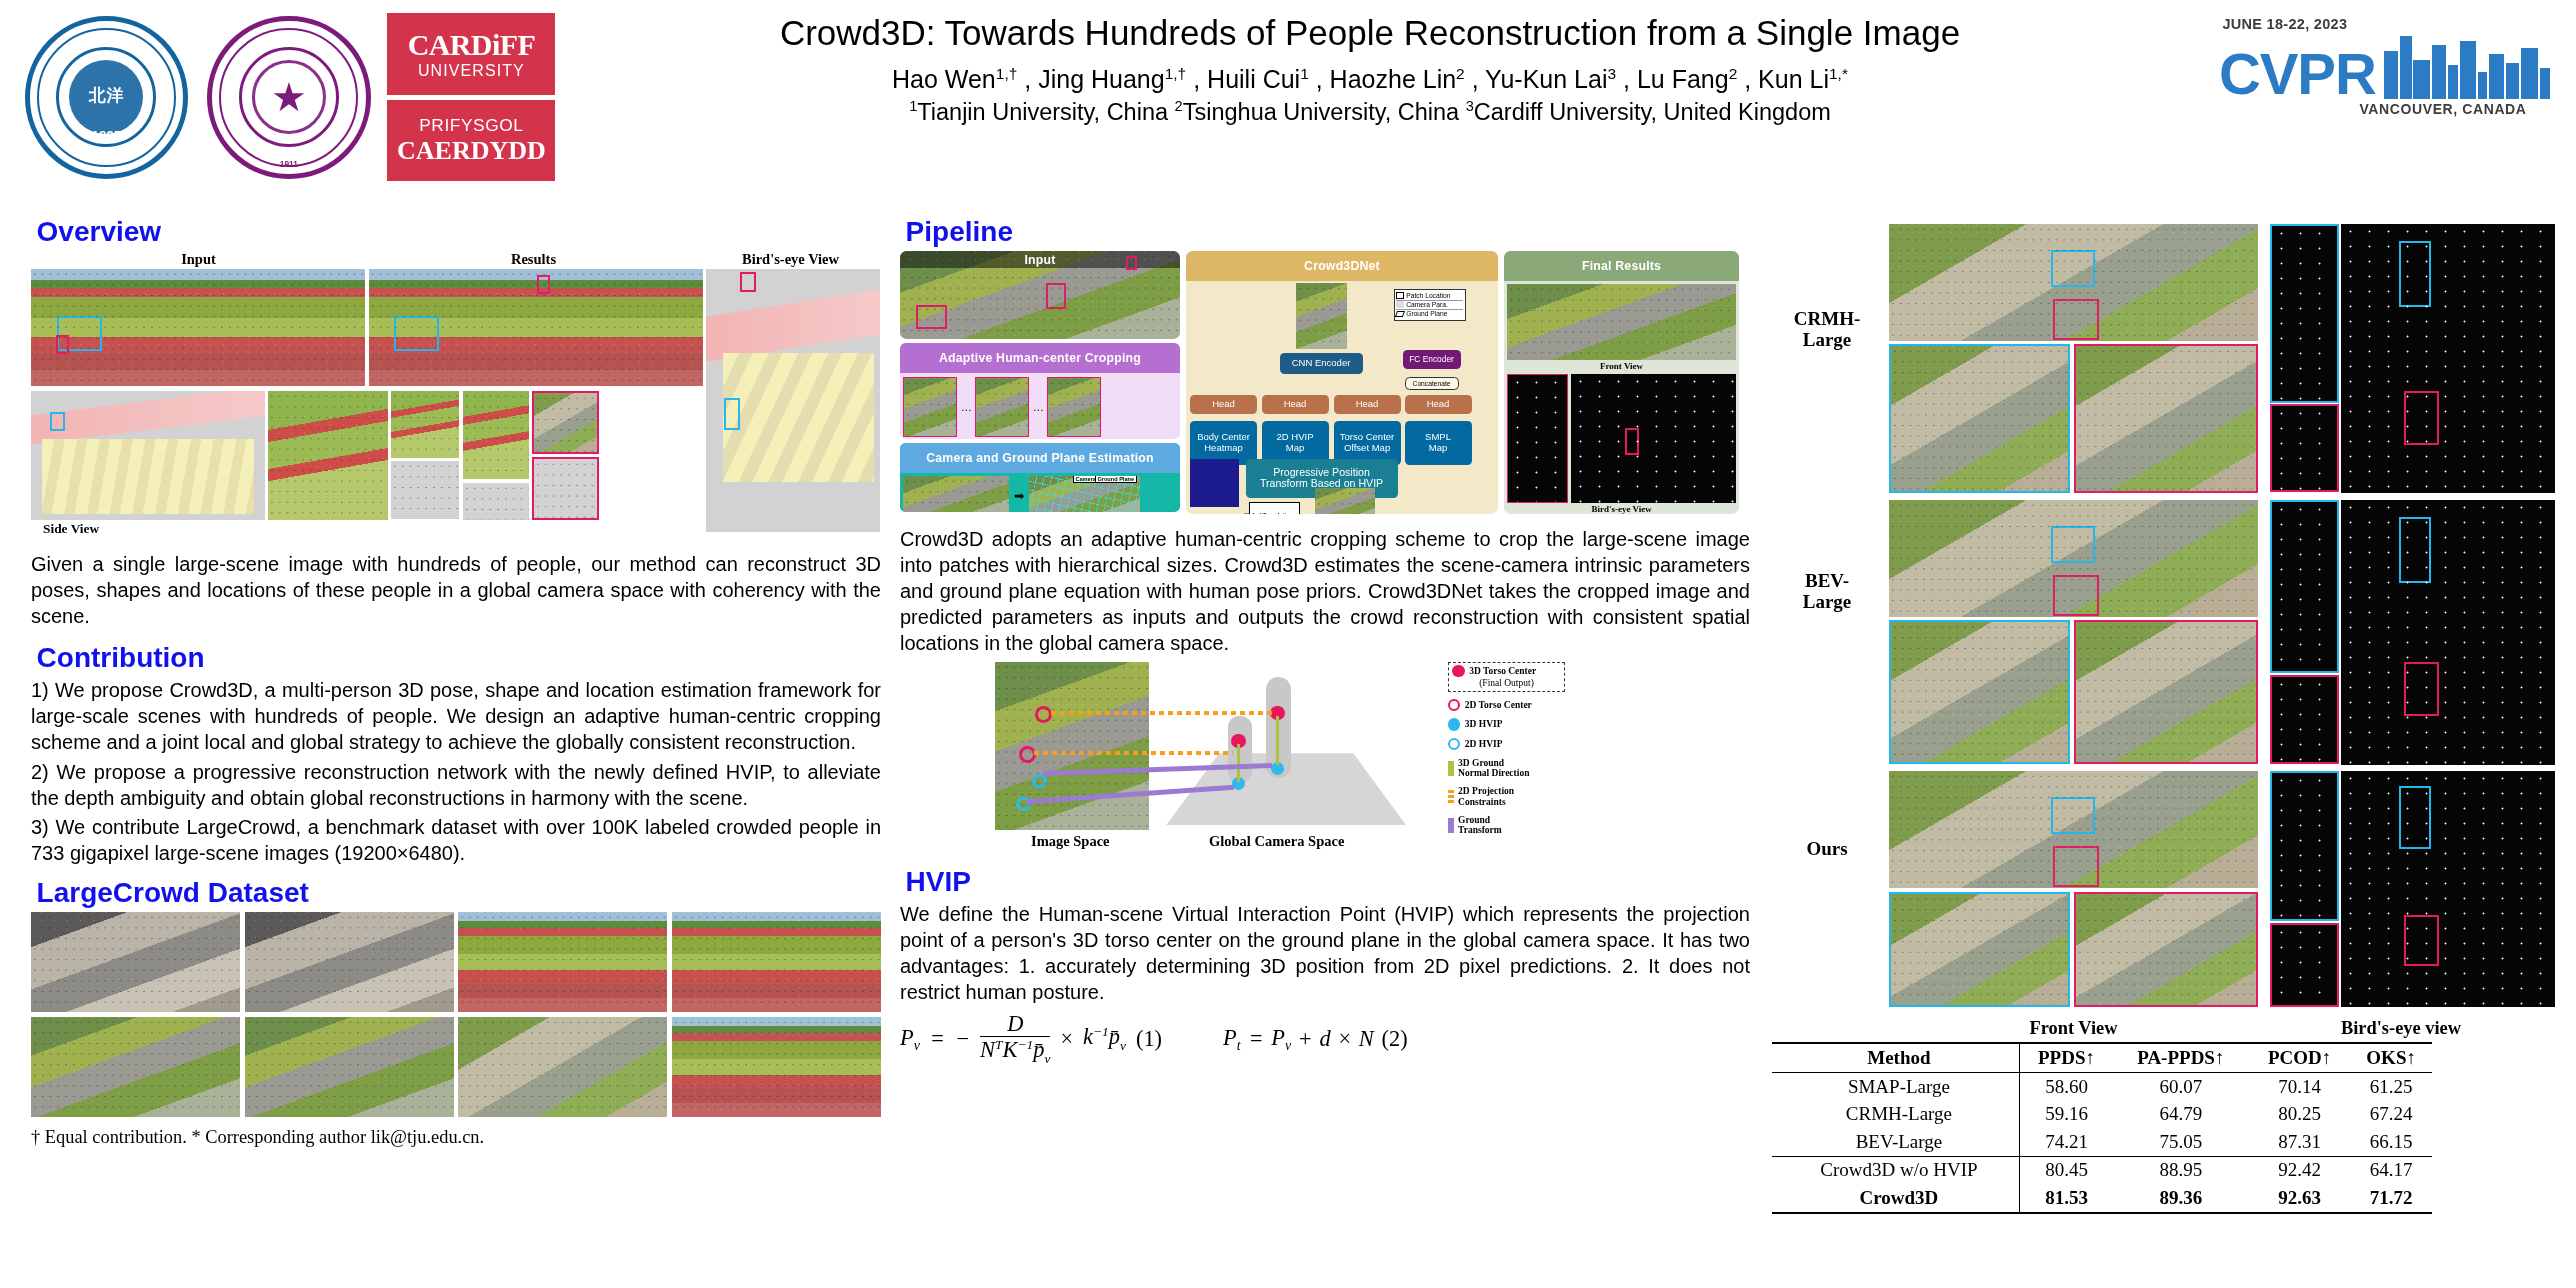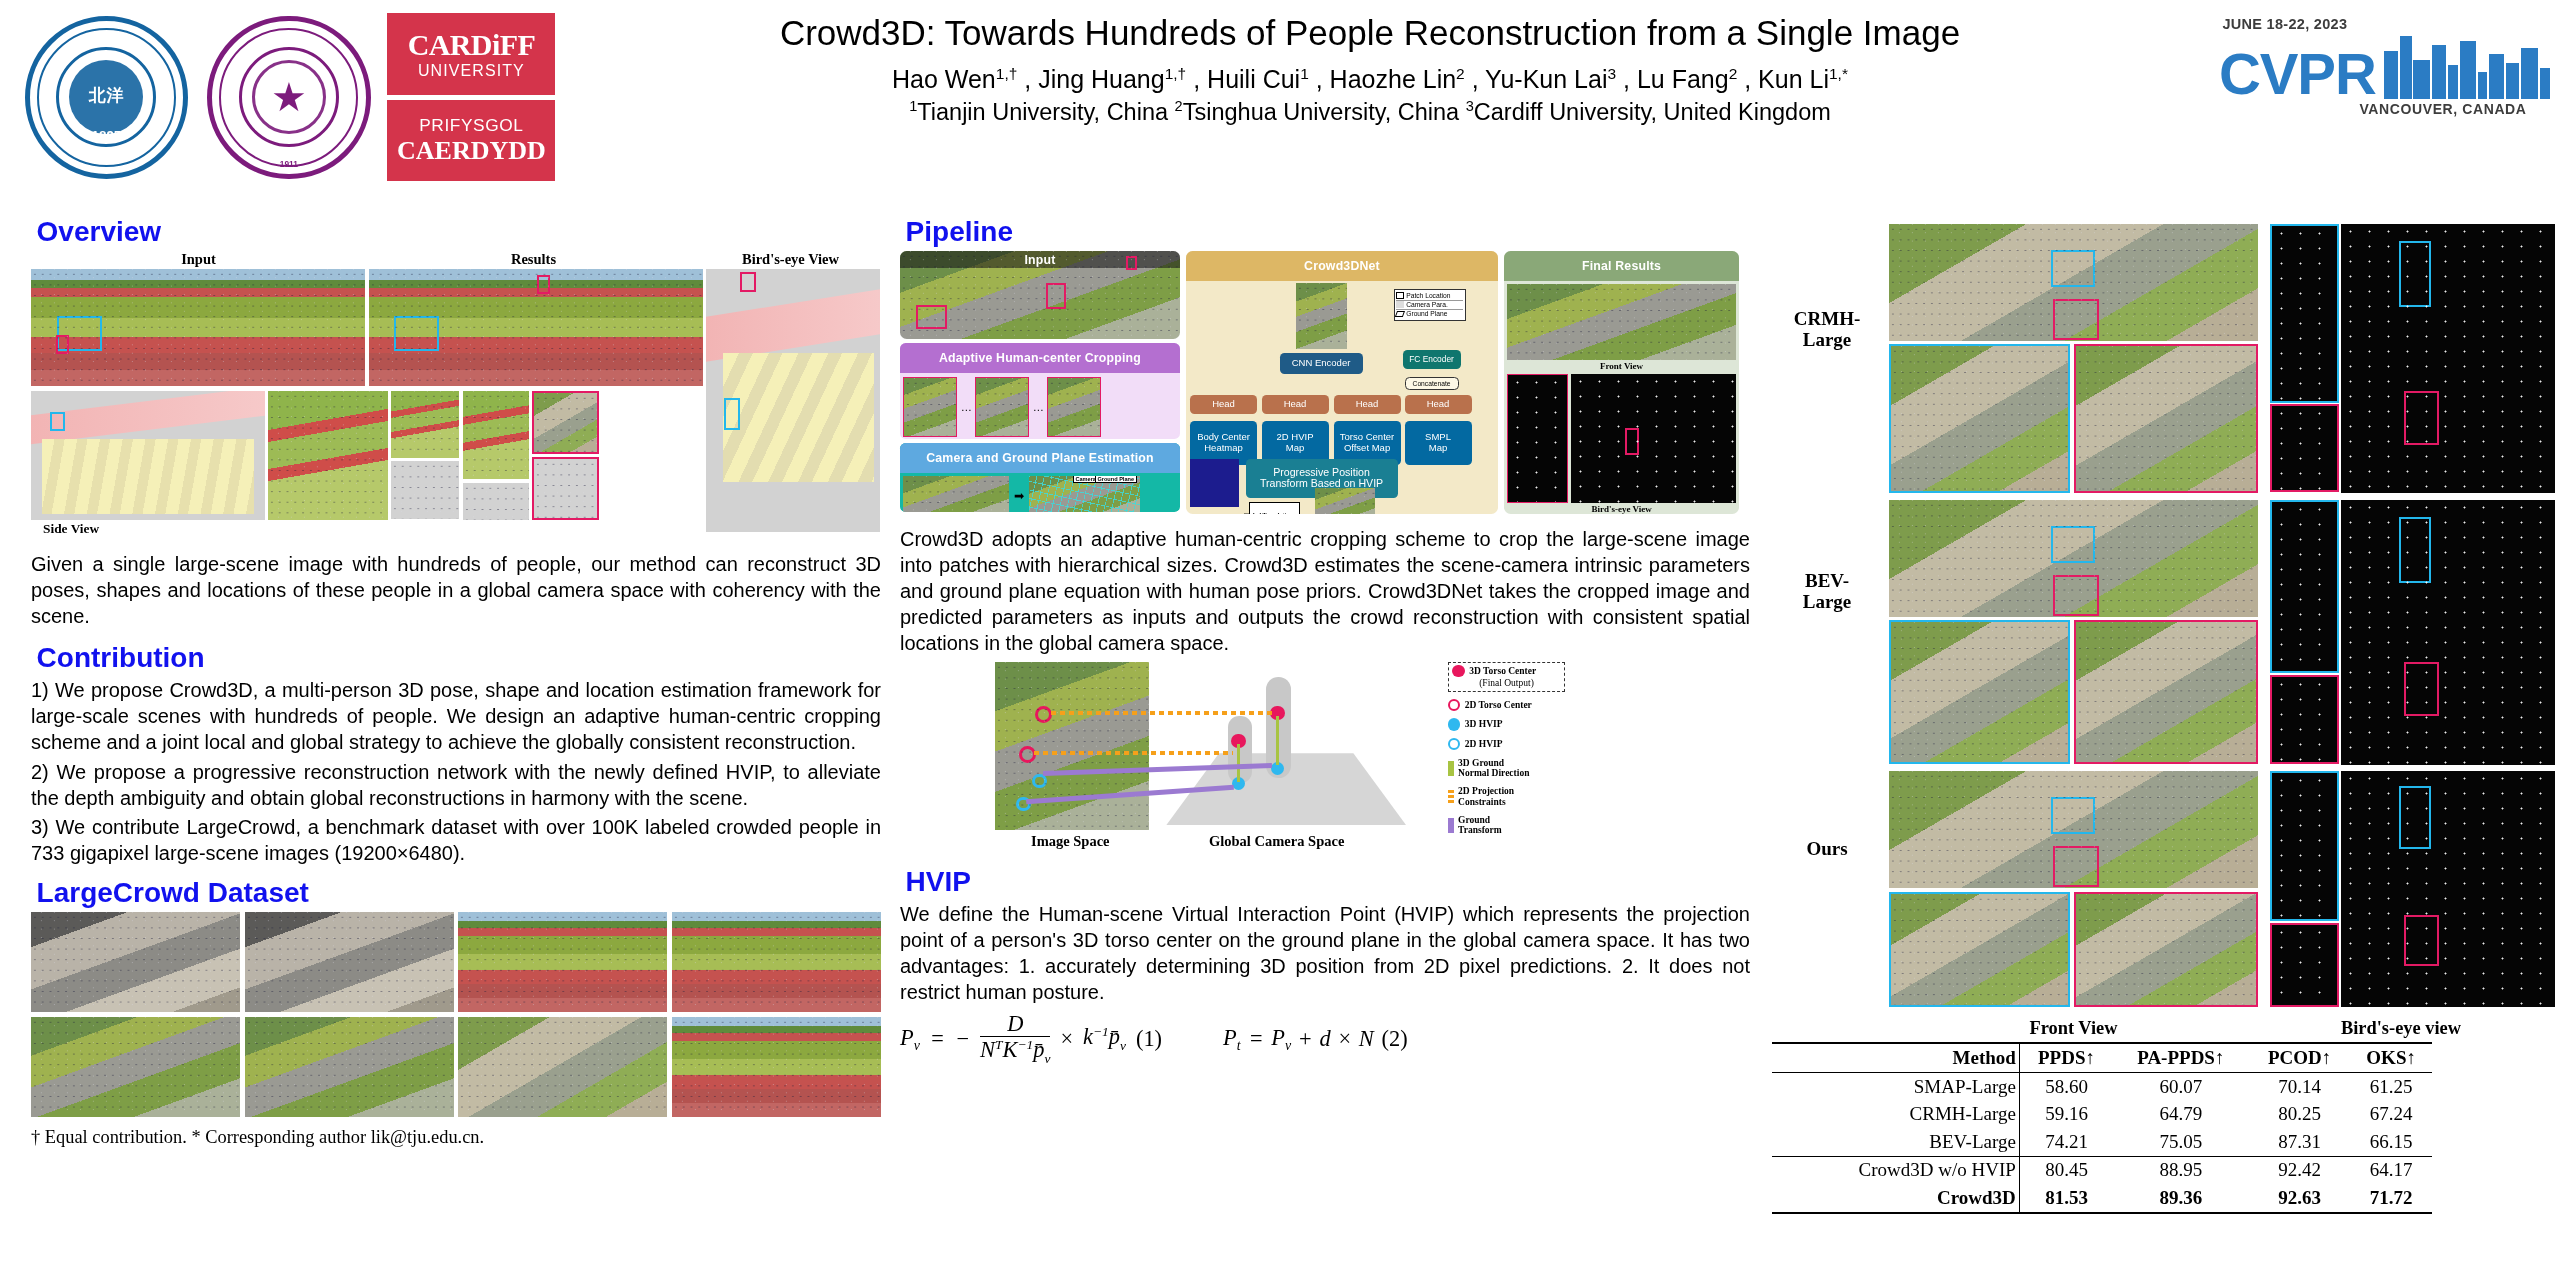--- a/index.html
+++ b/index.html
@@ -110,21 +110,21 @@
   .p3 { width:235px; background:#dde6d7; }
   .bandA { background:#ddb765; } .bandB { background:#b46fd0; } .bandC { background:#5ea9e0; }
   .bandD { background:#8aa878; }
   .subpanel { border-radius:5.6px; overflow:hidden; }
   .sp-crop { background:#f2ddf8; } .sp-cam { background:#14b8a6; }
   .node { border-radius:4.5px; color:#fff; text-align:center; font-size:9.5px;
       display:flex; align-items:center; justify-content:center; line-height:1.12; }
   .n-head { background:#b9714c; height:19px; }
   .n-out  { background:#0369a1; height:44px; }
   .n-cnn  { background:#1f5b87; height:21px; }
-  .n-fc   { background:#0f766e; height:19px; font-size:8.4px;}
+  .n-fc   { background:#701a75; height:19px; font-size:8.4px;}
   .n-ppt  { background:#1a7f93; height:39px; font-size:10.6px; }
   .n-cat  { background:#fdf8e6; color:#000; border:1.1px solid #333; height:13.4px; font-size:6.7px;}
   .legbox { border:1.1px solid #333; background:#fff; font-size:6.7px; }
 
   
   .hvipfig { width:570px; height:184px; position:relative; margin:5.6px 0 0 95px; }
   .hvleg { position:absolute; right:0; top:0; width:117px; font-size:9.5px;
       font-family:"Liberation Serif",serif; font-weight:bold; line-height:1.12;}
   .hvleg .it { display:flex; align-items:center; gap:4.5px; margin-bottom:7.3px; }
   .swatch { width:12.3px; height:12.3px; border-radius:50%; flex:0 0 auto; }
@@ -133,21 +133,21 @@
   .sw-arrowG{ width:5.6px;height:14.5px;background:#a8c442; position:relative; }
   .sw-arrowP{ width:5.6px;height:14.5px;background:#9b7ad1; position:relative; }
   .sw-dash{ width:5.6px;height:14.5px;
       background:repeating-linear-gradient(#f6a01a 0 2.8px, transparent 2.8px 5px); }
   .dashbox{ border:1.7px dashed #333; padding:2.2px 3.4px; }
 
   
   table.res { border-collapse:collapse; font-family:"Liberation Serif",serif;
       font-size:19px; width:660px; margin-top:3.4px; }
   table.res th, table.res td { padding:2.8px 3.4px; text-align:center; }
-  table.res th:first-child, table.res td:first-child { text-align:right; padding-left:10px; }
+  table.res th:first-child, table.res td:first-child { text-align:center; padding-left:10px; }
   table.res .vsep { border-left:1.1px solid #000; }
   .rule-top td, .rule-top th { border-top:2.2px solid #000; }
   .rule-mid td, .rule-mid th { border-top:1.7px solid #000; }
   .rule-thin td { border-top:1.1px solid #000; }
   .rule-bot { border-bottom:2.2px solid #000; }
   .bold { font-weight:bold; }
   .rowlabel { font-family:"Liberation Serif",serif; font-weight:bold; font-size:19px;
       text-align:center; line-height:1.1; }
   .viewcap { font-family:"Liberation Serif",serif; font-weight:bold; font-size:18.4px; }
 </style>

